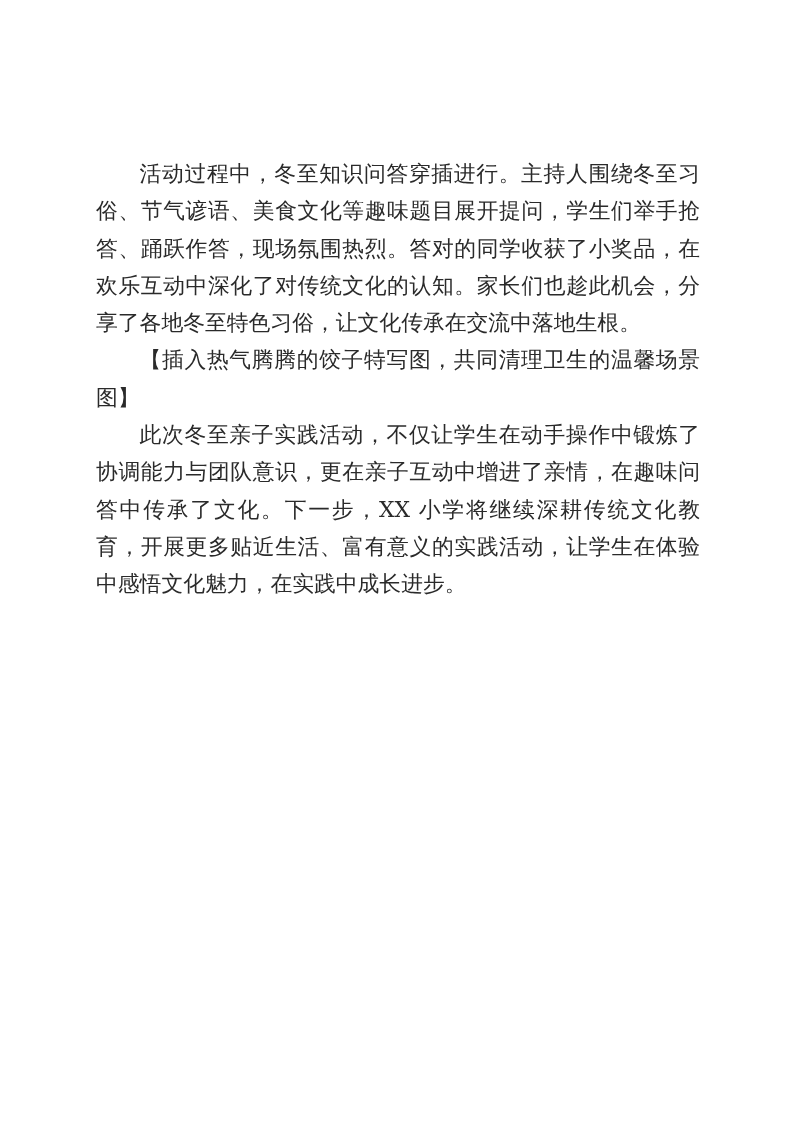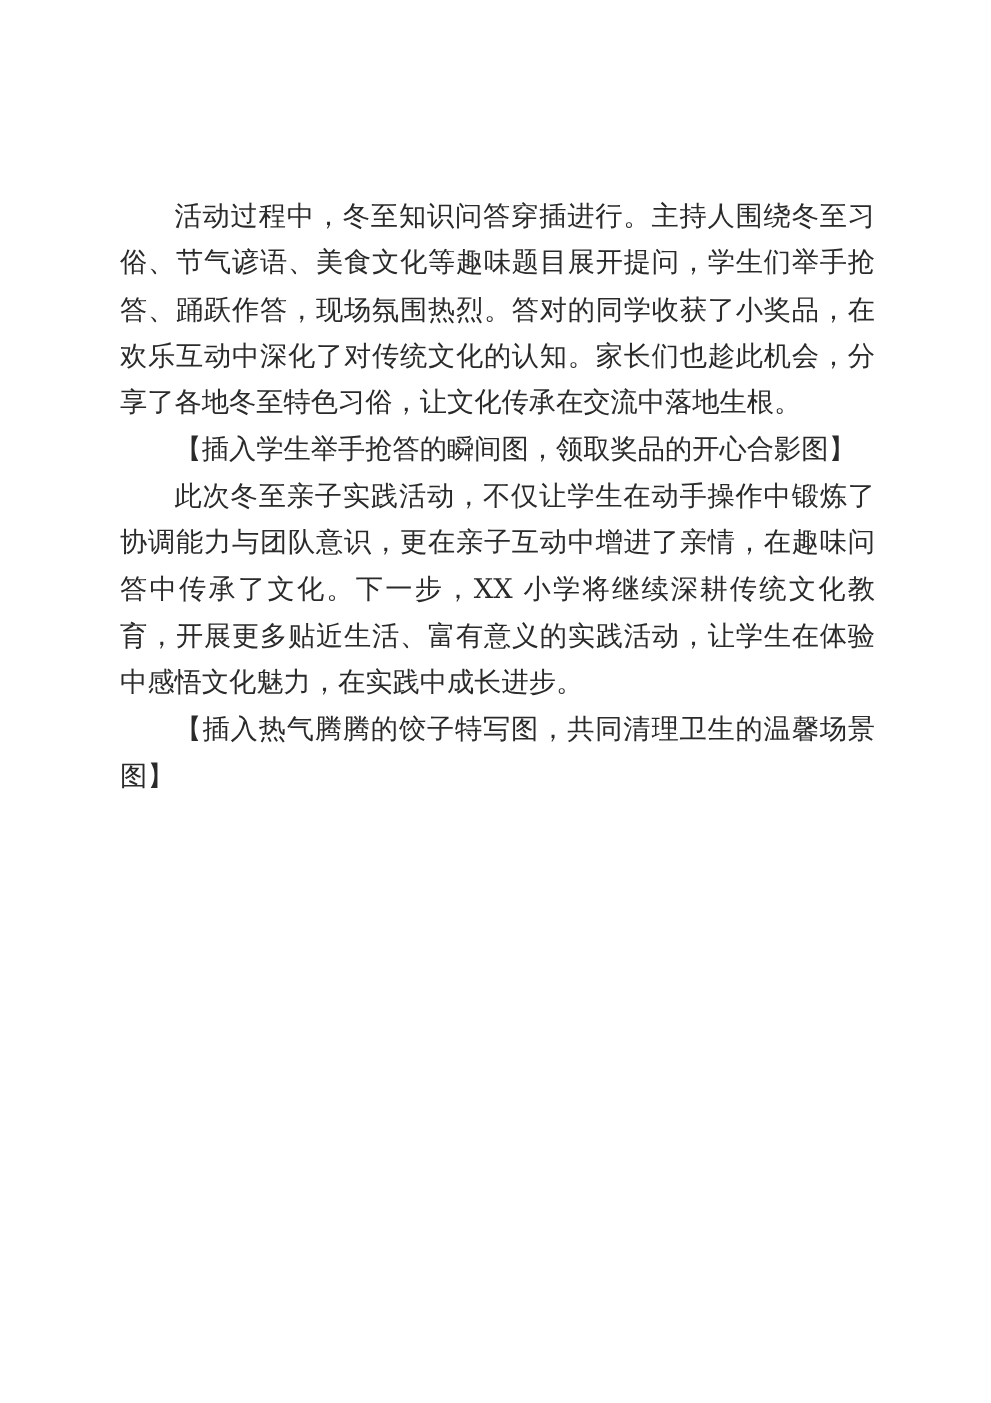--- a/index.html
+++ b/index.html
@@ -51,22 +51,21 @@
     color: #333333;
   }
 </style>
 </head>
 <body>
 
 <div class="page">
 
   <div class="doc-body">
     <p>活动过程中，冬至知识问答穿插进行。主持人围绕冬至习俗、节气谚语、美食文化等趣味题目展开提问，学生们举手抢答、踊跃作答，现场氛围热烈。答对的同学收获了小奖品，在欢乐互动中深化了对传统文化的认知。家长们也趁此机会，分享了各地冬至特色习俗，让文化传承在交流中落地生根。</p>
-    <p>【插入学生举手抢答的瞬间图，领取奖品的开心合影图】</p>
+    <p>【插入热气腾腾的饺子特写图，共同清理卫生的温馨场景图】</p>
     <p>此次冬至亲子实践活动，不仅让学生在动手操作中锻炼了协调能力与团队意识，更在亲子互动中增进了亲情，在趣味问答中传承了文化。下一步，XX 小学将继续深耕传统文化教育，开展更多贴近生活、富有意义的实践活动，让学生在体验中感悟文化魅力，在实践中成长进步。</p>
-    <p>【插入热气腾腾的饺子特写图，共同清理卫生的温馨场景图】</p>
   </div>
 
   <div class="page-footer">
     <span class="dash">—</span><span class="num">2</span><span class="dash">—</span>
   </div>
 
 </div>
 
 </body></html>

